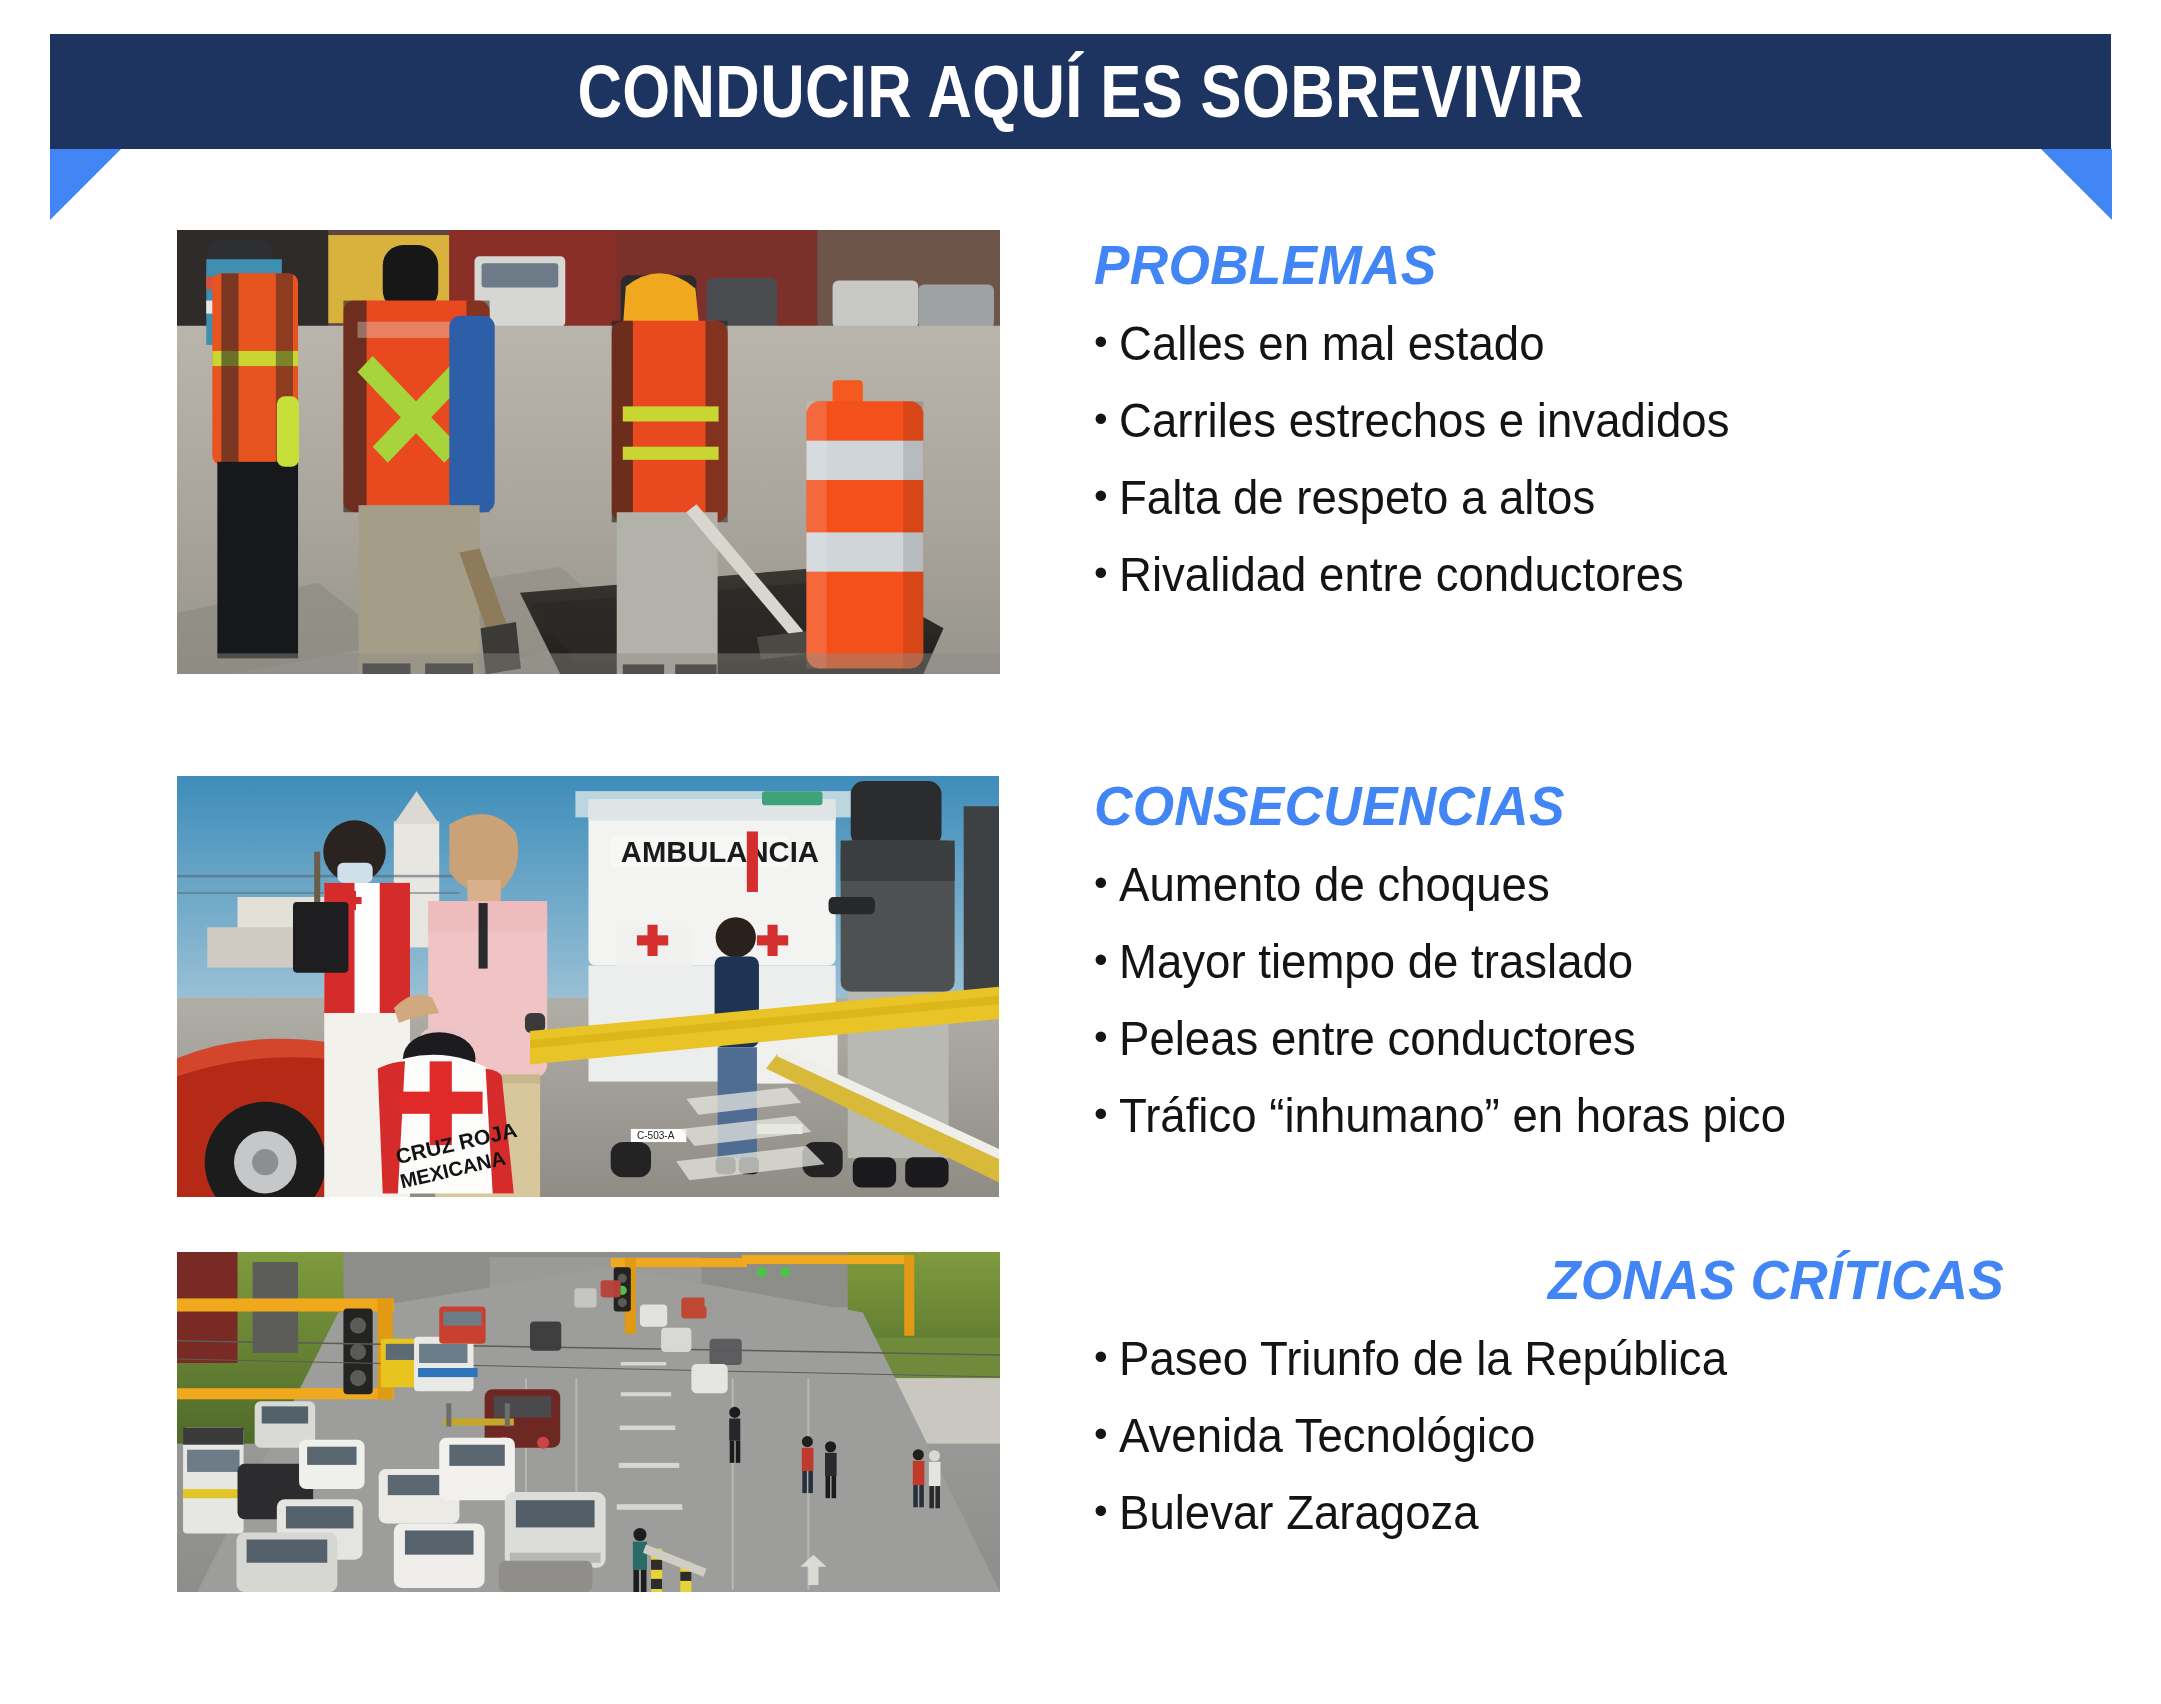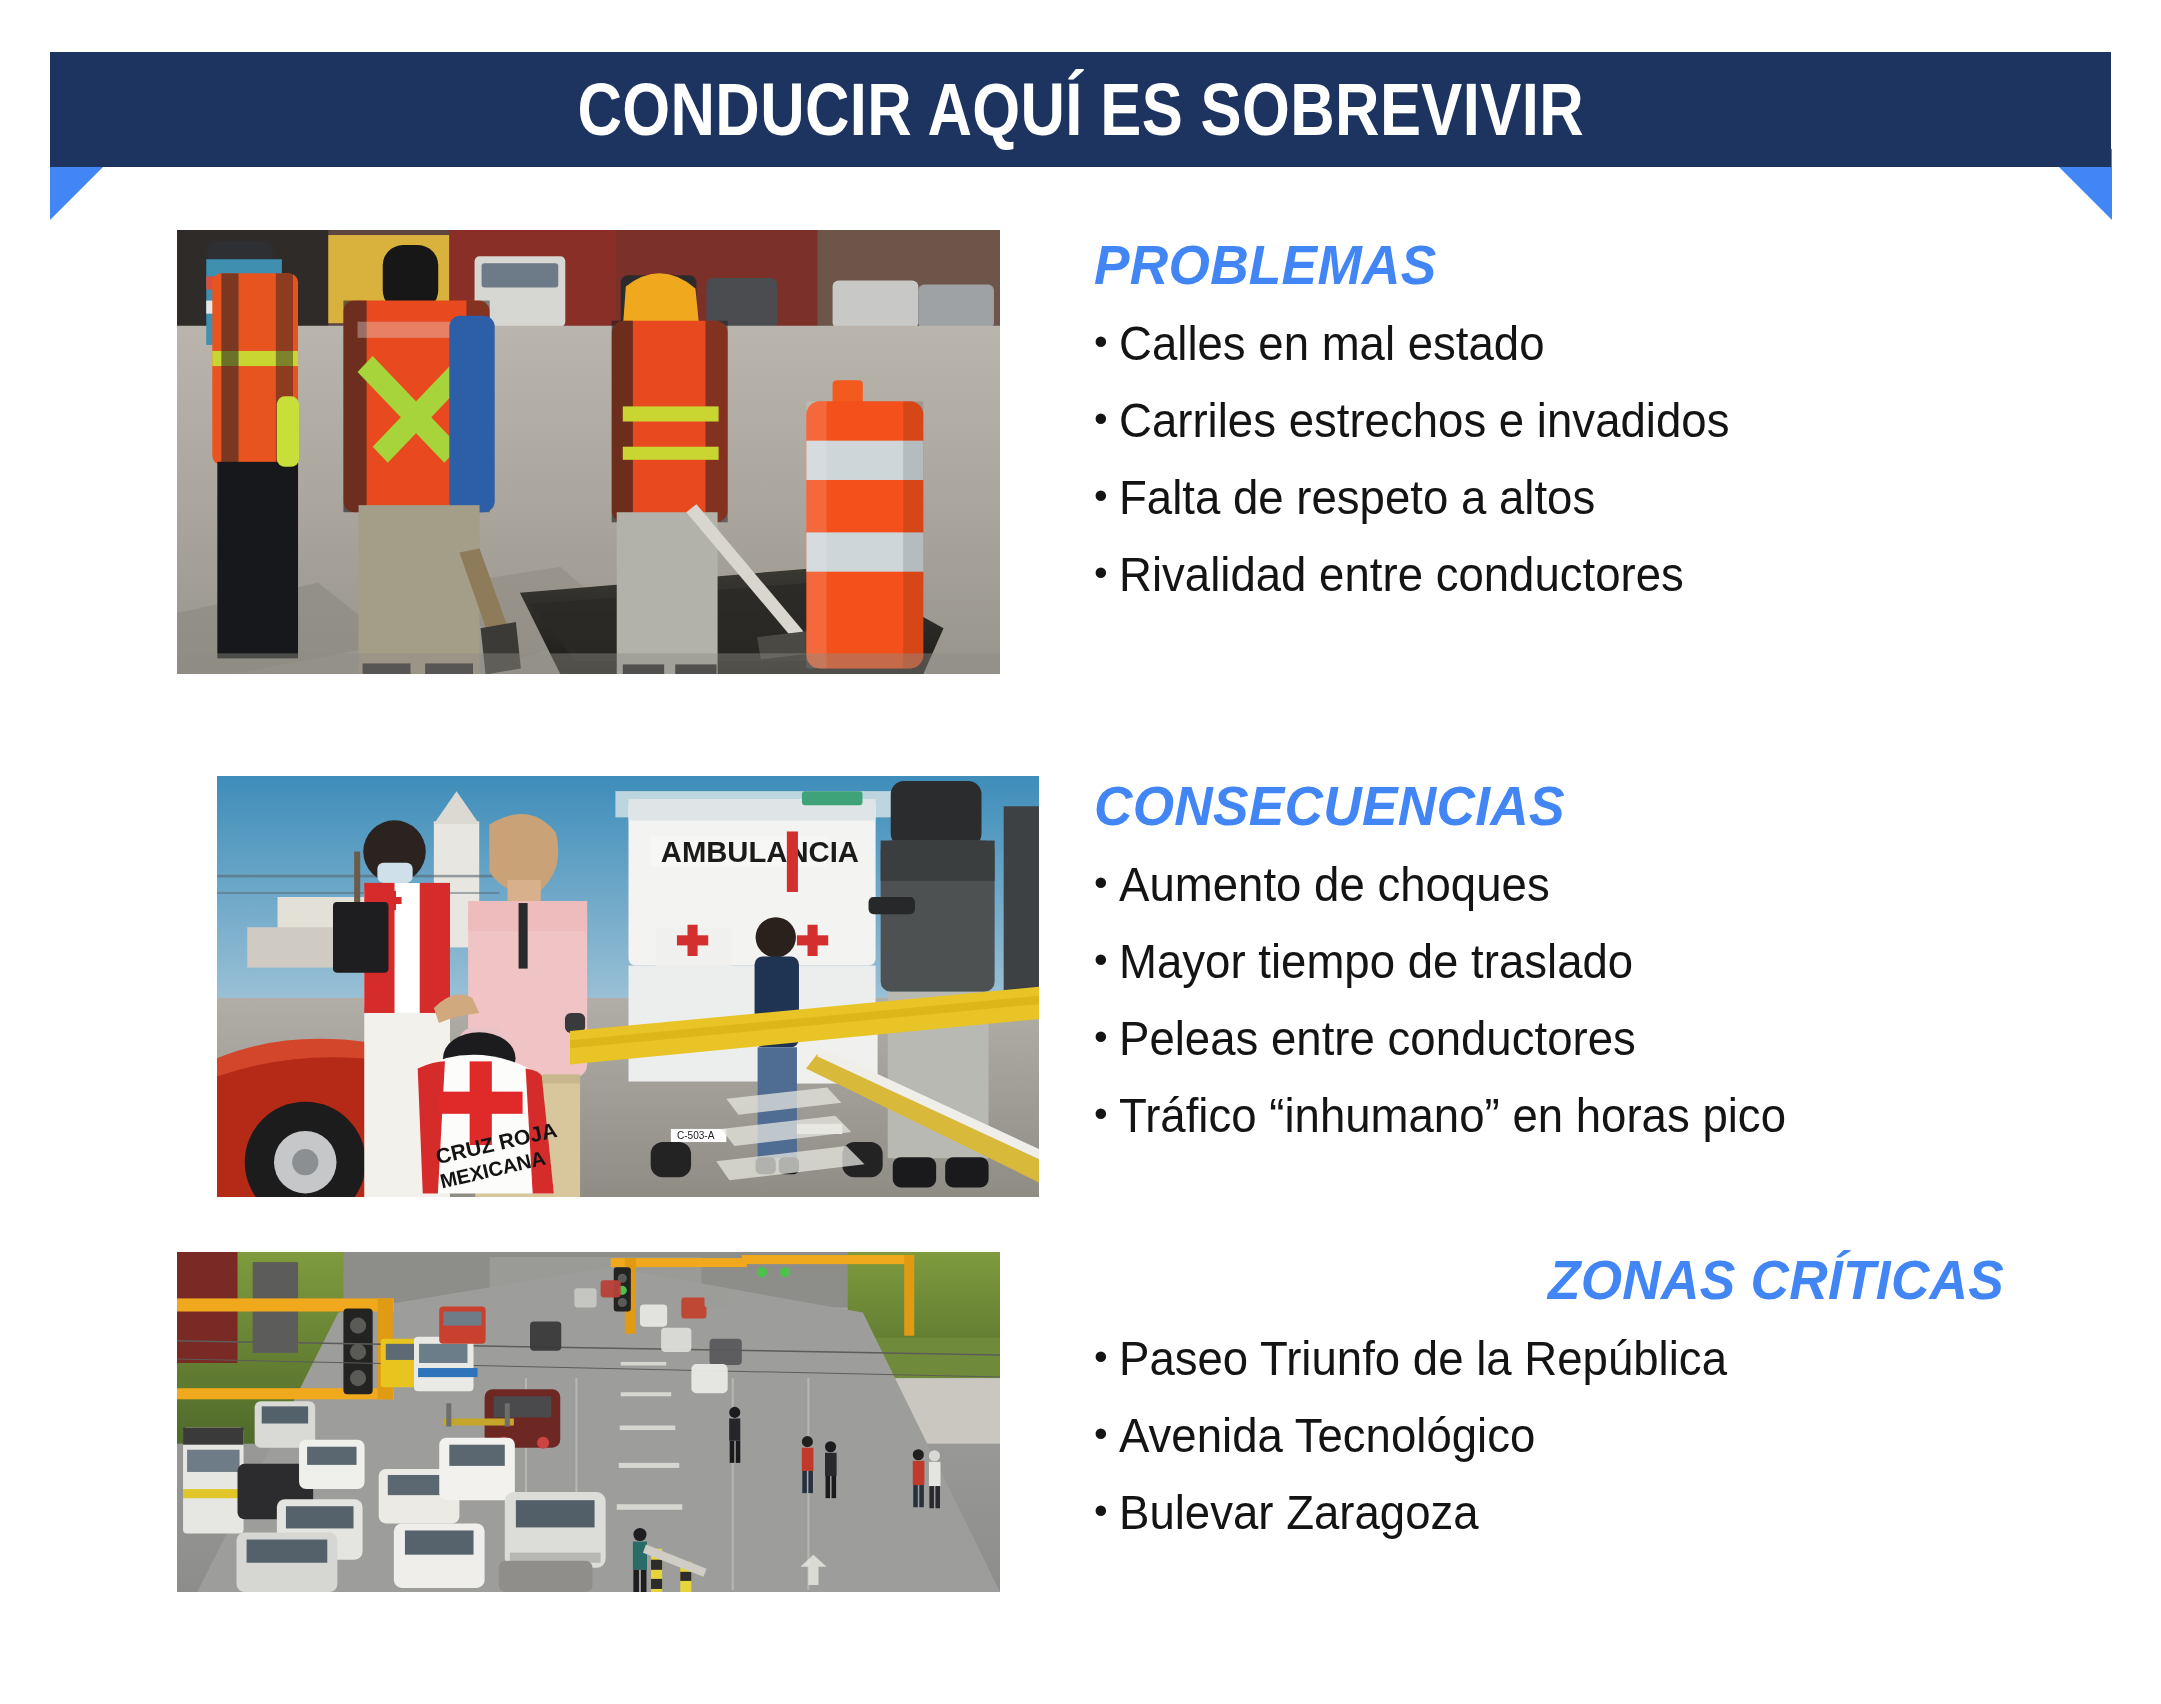--- a/index.html
+++ b/index.html
@@ -13,21 +13,21 @@
     height: 1704px;
     position: relative;
     font-family: "Liberation Sans", "DejaVu Sans", sans-serif;
     overflow: hidden;
   }
 
   
   #header-banner {
     position: absolute;
     left: 50px;
-    top: 52px;
+    top: 34px;
     width: 2061px;
     height: 115px;
     background: #1d3461;
     display: flex;
     align-items: center;
     justify-content: center;
     z-index: 5;
   }
   #page-title {
     color: #ffffff;
@@ -73,21 +73,21 @@
   #row-zonas         { top: 1252px; height: 353px; text-align: right; }
 
   .photo-frame {
     position: absolute;
     left: 177px;
     top: 0;
     overflow: hidden;
     background: #9a9a94;
   }
   #photo-road-repair { width: 823px; height: 444px; }
-  #photo-accident    { width: 822px; height: 421px; margin-left: 40px; }
+  #photo-accident    { width: 822px; height: 421px; }
   #photo-traffic     { width: 823px; height: 340px; }
 
   .photo-frame svg { display: block; width: 100%; height: 100%; }
 
   .text-block {
     position: absolute;
     left: 1094px;
     top: 0;
     width: 958px;
   }

